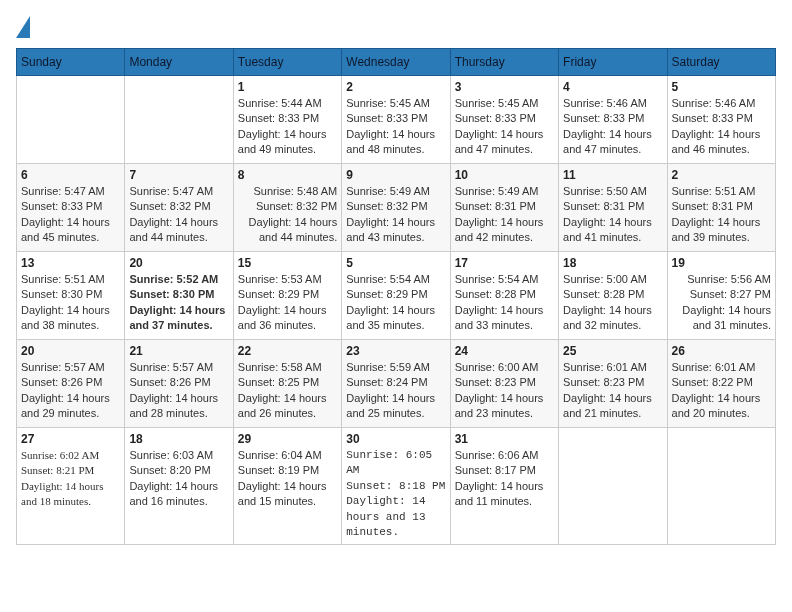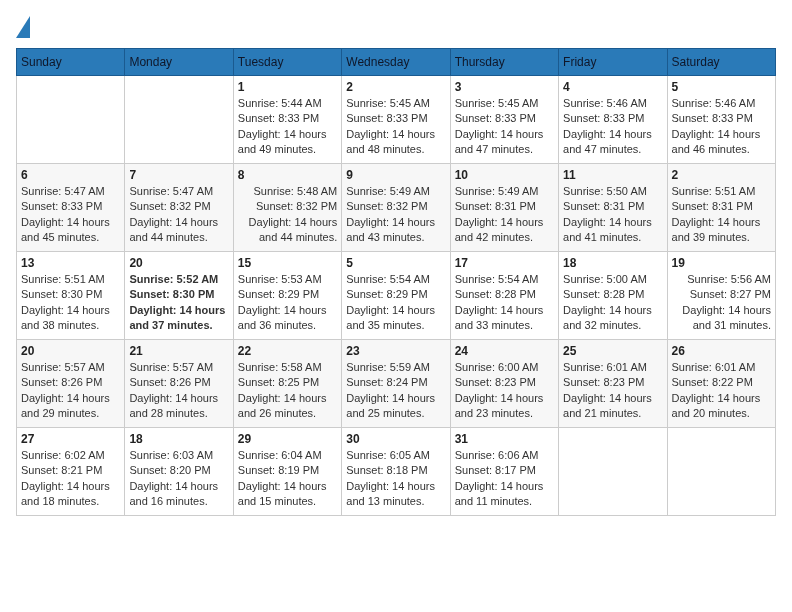--- a/index.html
+++ b/index.html
@@ -279,39 +279,39 @@
         <td>
           <span class="day-num">26</span>
           <div class="day-info" style="white-space: pre-line;">Sunrise: 6:01 AM
 Sunset: 8:22 PM
 Daylight: 14 hours and 20 minutes.</div>
         </td>
       </tr>
       <tr>
         <td>
           <span class="day-num">27</span>
-          <div class="day-info" style="white-space: pre-line;">Sunrise: 6:02 AM
+          <div class="day-info" style="white-space: pre-line; font-family: Liberation Serif, serif;">Sunrise: 6:02 AM
 Sunset: 8:21 PM
 Daylight: 14 hours and 18 minutes.</div>
         </td>
         <td>
           <span class="day-num">18</span>
           <div class="day-info" style="white-space: pre-line;">Sunrise: 6:03 AM
 Sunset: 8:20 PM
 Daylight: 14 hours and 16 minutes.</div>
         </td>
         <td>
           <span class="day-num">29</span>
           <div class="day-info" style="white-space: pre-line;">Sunrise: 6:04 AM
 Sunset: 8:19 PM
 Daylight: 14 hours and 15 minutes.</div>
         </td>
         <td>
           <span class="day-num">30</span>
-          <div class="day-info" style="white-space: pre-line;">Sunrise: 6:05 AM
+          <div class="day-info" style="white-space: pre-line; font-family: Liberation Mono, monospace;">Sunrise: 6:05 AM
 Sunset: 8:18 PM
 Daylight: 14 hours and 13 minutes.</div>
         </td>
         <td>
           <span class="day-num">31</span>
           <div class="day-info" style="white-space: pre-line;">Sunrise: 6:06 AM
 Sunset: 8:17 PM
 Daylight: 14 hours and 11 minutes.</div>
         </td>
         <td class="empty"></td>

